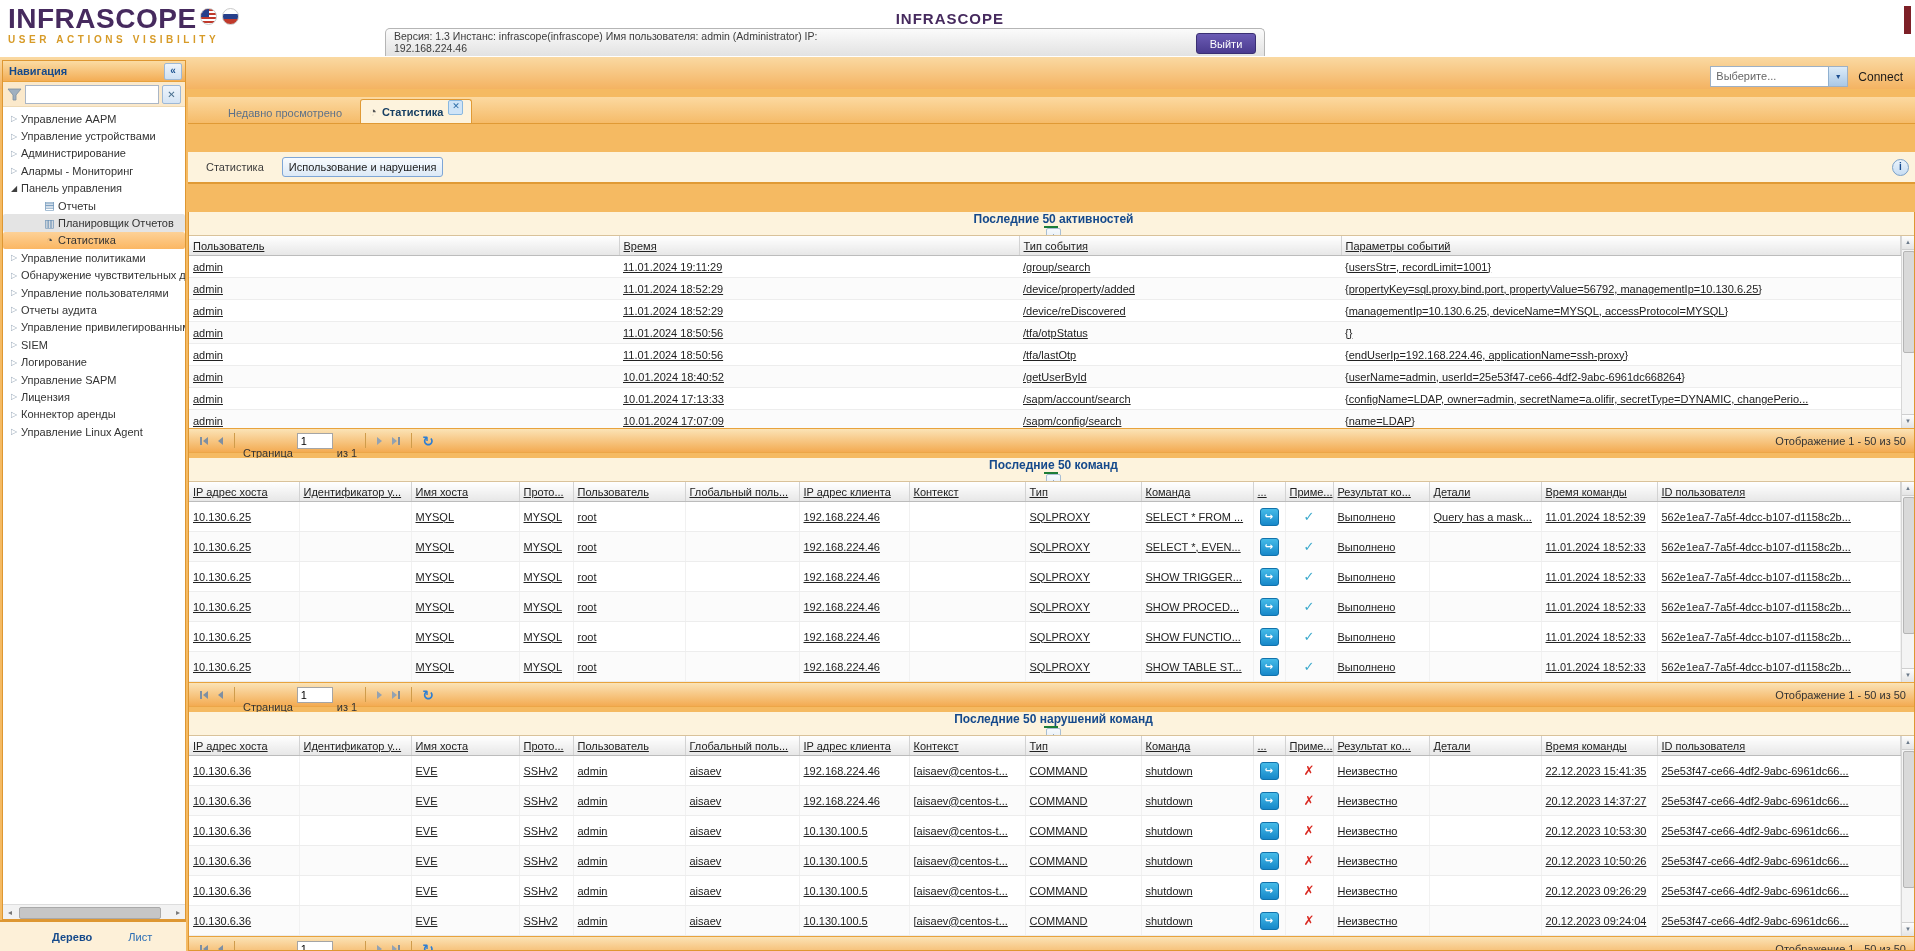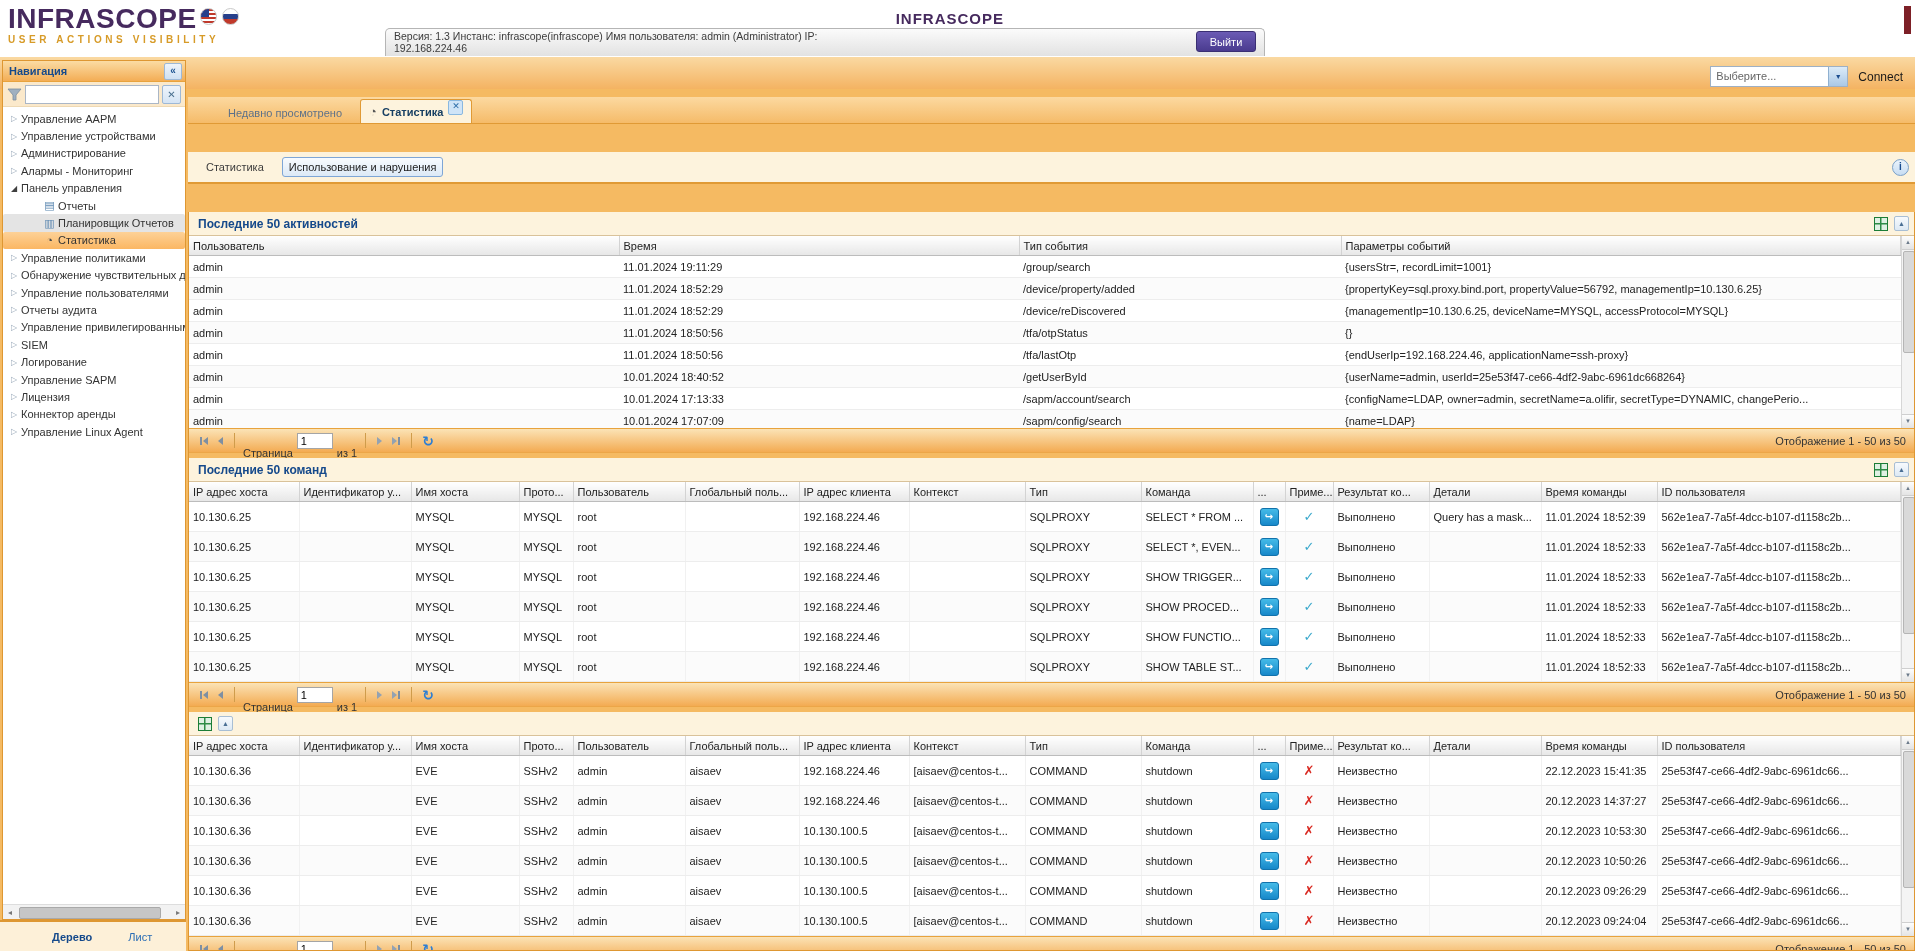--- a/index.html
+++ b/index.html
@@ -6,21 +6,21 @@
     font-family:"Liberation Sans","DejaVu Sans",sans-serif;font-size:11px;color:#222;background:#f5ba62;}
   .top{position:absolute;top:0;left:0;width:1915px;height:57px;background:#fff;z-index:5;}
   .logo-big{position:absolute;left:8px;top:4px;}
   .logo-title{font-size:28px;font-weight:bold;letter-spacing:.5px;color:#462a5e;line-height:30px;}
   .logo-tag{font-size:10px;font-weight:bold;letter-spacing:3.6px;color:#d79b28;margin-top:0px;}
   .flags{position:absolute;left:200px;top:8px;display:flex;gap:5px;}
   .flag{width:17px;height:17px;border-radius:50%;border:1px solid #c9c9c9;display:inline-block;box-sizing:border-box;}
   .flag-us{background:repeating-linear-gradient(180deg,#c0392b 0 2px,#fff 2px 4px);position:relative;overflow:hidden;}
   .flag-us::after{content:"";position:absolute;left:0;top:0;width:8px;height:8px;background:#27408b;}
   .flag-ru{background:linear-gradient(180deg,#fff 0 34%,#27408b 34% 67%,#c0392b 67%);}
-  .session-box{position:absolute;left:385px;top:28px;width:880px;height:28px;display:flex;align-items:flex-start;
+  .session-box{position:absolute;left:385px;top:28px;width:880px;height:28px;display:flex;align-items:flex-end;
     background:linear-gradient(#fbfbfb,#e2e2e2);border:1px solid #b5b5b5;border-bottom:none;border-radius:5px 5px 0 0;
     box-sizing:border-box;padding:2px 8px;z-index:6;}
   .session-text{flex:1;font-size:10.5px;line-height:11.5px;color:#3c3c3c;}
   .logout{width:60px;height:21px;background:linear-gradient(#6b5bb4,#4a3b8f);border:1px solid #3a2f73;border-radius:3px;
     color:#fff;font-size:11px;font-family:inherit;cursor:pointer;margin-left:10px;}
   .logo-center{position:absolute;left:50%;top:11px;transform:translateX(-50%);text-align:left;}
   .logo-title-sm{font-size:15px;font-weight:bold;letter-spacing:1px;color:#462a5e;line-height:16px;}
   .logo-tag-sm{font-size:5.5px;font-weight:bold;letter-spacing:2.3px;color:#d79b28;}
   .ribbon{position:absolute;right:4px;top:6px;width:7px;height:28px;background:#7d2027;}
   .band{position:absolute;top:57px;left:0;width:1915px;height:32px;background:linear-gradient(#fad9a2,#f4b362);}
@@ -72,31 +72,31 @@
   .tab-close{width:13px;height:13px;background:#cfe4f7;border:1px solid #89b8e0;border-radius:2px;color:#2d6da8;
     font-size:9px;line-height:11px;text-align:center;cursor:pointer;position:relative;top:-4px;font-weight:normal;}
   .subtabs{height:30px;background:#fdf3dd;border-bottom:2px solid #e09a35;display:flex;align-items:center;
     padding-left:12px;gap:12px;position:relative;}
   .subtab{color:#3c3c3c;cursor:pointer;padding:3px 6px;}
   .subtab.active{background:linear-gradient(#f8fbfe,#dce9f6);border:1px solid #7ea6d6;border-radius:3px;color:#222;}
   .help-ic{position:absolute;right:6px;top:7px;width:15px;height:15px;border-radius:50%;background:linear-gradient(#eaf3fc,#c8ddf2);
     border:1px solid #7aa0c8;color:#1a4d8f;font-size:10px;font-weight:bold;text-align:center;line-height:14px;cursor:pointer;}
   .outer{flex:1;background:#f5ba62;border:1px solid #de9732;border-top:none;display:flex;flex-direction:column;overflow:hidden;}
   .panel{background:#fdf3dd;border-bottom:1px solid #eca648;margin-bottom:5px;}
-  .panel-head{height:23px;display:flex;align-items:center;padding:0 5px 0 9px;}
+  .panel-head{height:23px;display:flex;align-items:center;padding:0 5px 0 9px;flex-direction:column;}
   .panel-title{font-size:12px;font-weight:bold;color:#15498b;flex:1;}
   .excel-ic{width:14px;height:14px;border:1px solid #1c7d37;box-sizing:border-box;margin-right:6px;cursor:pointer;
     background:linear-gradient(#2e8b46,#2e8b46) 50% 0/1.5px 100% no-repeat,
                linear-gradient(#2e8b46,#2e8b46) 0 50%/100% 1.5px no-repeat,#dff0e3;}
   .collapse-ic{width:15px;height:15px;background:linear-gradient(#f7fafd,#dde9f4);border:1px solid #a8bed4;border-radius:2px;
     color:#4a6f94;font-size:7px;line-height:13px;text-align:center;cursor:pointer;box-sizing:border-box;}
   .tbl-wrap{position:relative;border-top:1px solid #d9c29a;background:#fff;overflow:hidden;}
   .p1 .tbl-wrap{height:192px;}
   .p2 .tbl-wrap,.p3 .tbl-wrap{height:200px;}
-  table.grid{width:calc(100% - 13px);table-layout:fixed;border-collapse:collapse;}
+  table.grid{width:calc(100% - 13px);table-layout:fixed;border-collapse:collapse;text-decoration:underline;}
   table.grid th{height:19px;background:linear-gradient(#ffffff,#e7e7e7);border-right:1px solid #d3d3d3;
     border-bottom:1px solid #bcbcbc;font-weight:normal;text-align:left;padding:0 4px;white-space:nowrap;overflow:hidden;color:#222;cursor:pointer;}
   table.grid td{border-bottom:1px solid #ededed;padding:0 4px;white-space:nowrap;overflow:hidden;color:#222;}
   .p1 table.grid td{height:21px;}
   .p2 table.grid td,.p3 table.grid td{height:29px;border-right:1px solid #f1f1f1;}
   table.grid tr:nth-child(even) td{background:#fbfbfb;}
   td.center{text-align:center;}
   .cicon{display:inline-block;}
   .cicon.command-detail{width:17px;height:16px;background:linear-gradient(#45bbе8,#1788c9);background:linear-gradient(#45bbe8,#1788c9);
     border:1px solid #1272ab;border-radius:3px;color:#fff;font-size:10px;font-weight:bold;line-height:15px;text-align:center;cursor:pointer;}
@@ -573,20 +573,21 @@
             <span class="pg-bar"></span>
           </span>
         <span class="pg-sep"></span>
         <span class="refresh-ic">↻</span>
         <span class="display-count">Отображение 1 - 50 из 50</span>
       </div>
     </section>
 
     <section class="panel p3">
       <div class="panel-head">
+        <span class="panel-title">Последние 50 нарушений команд</span>
         <span class="excel-ic"></span>
         <span class="collapse-ic">▲</span>
       </div>
       <div class="tbl-wrap">
         <table class="grid">
             <colgroup>
               <col style="width: 110px;">
               <col style="width: 112px;">
               <col style="width: 108px;">
               <col style="width: 54px;">

